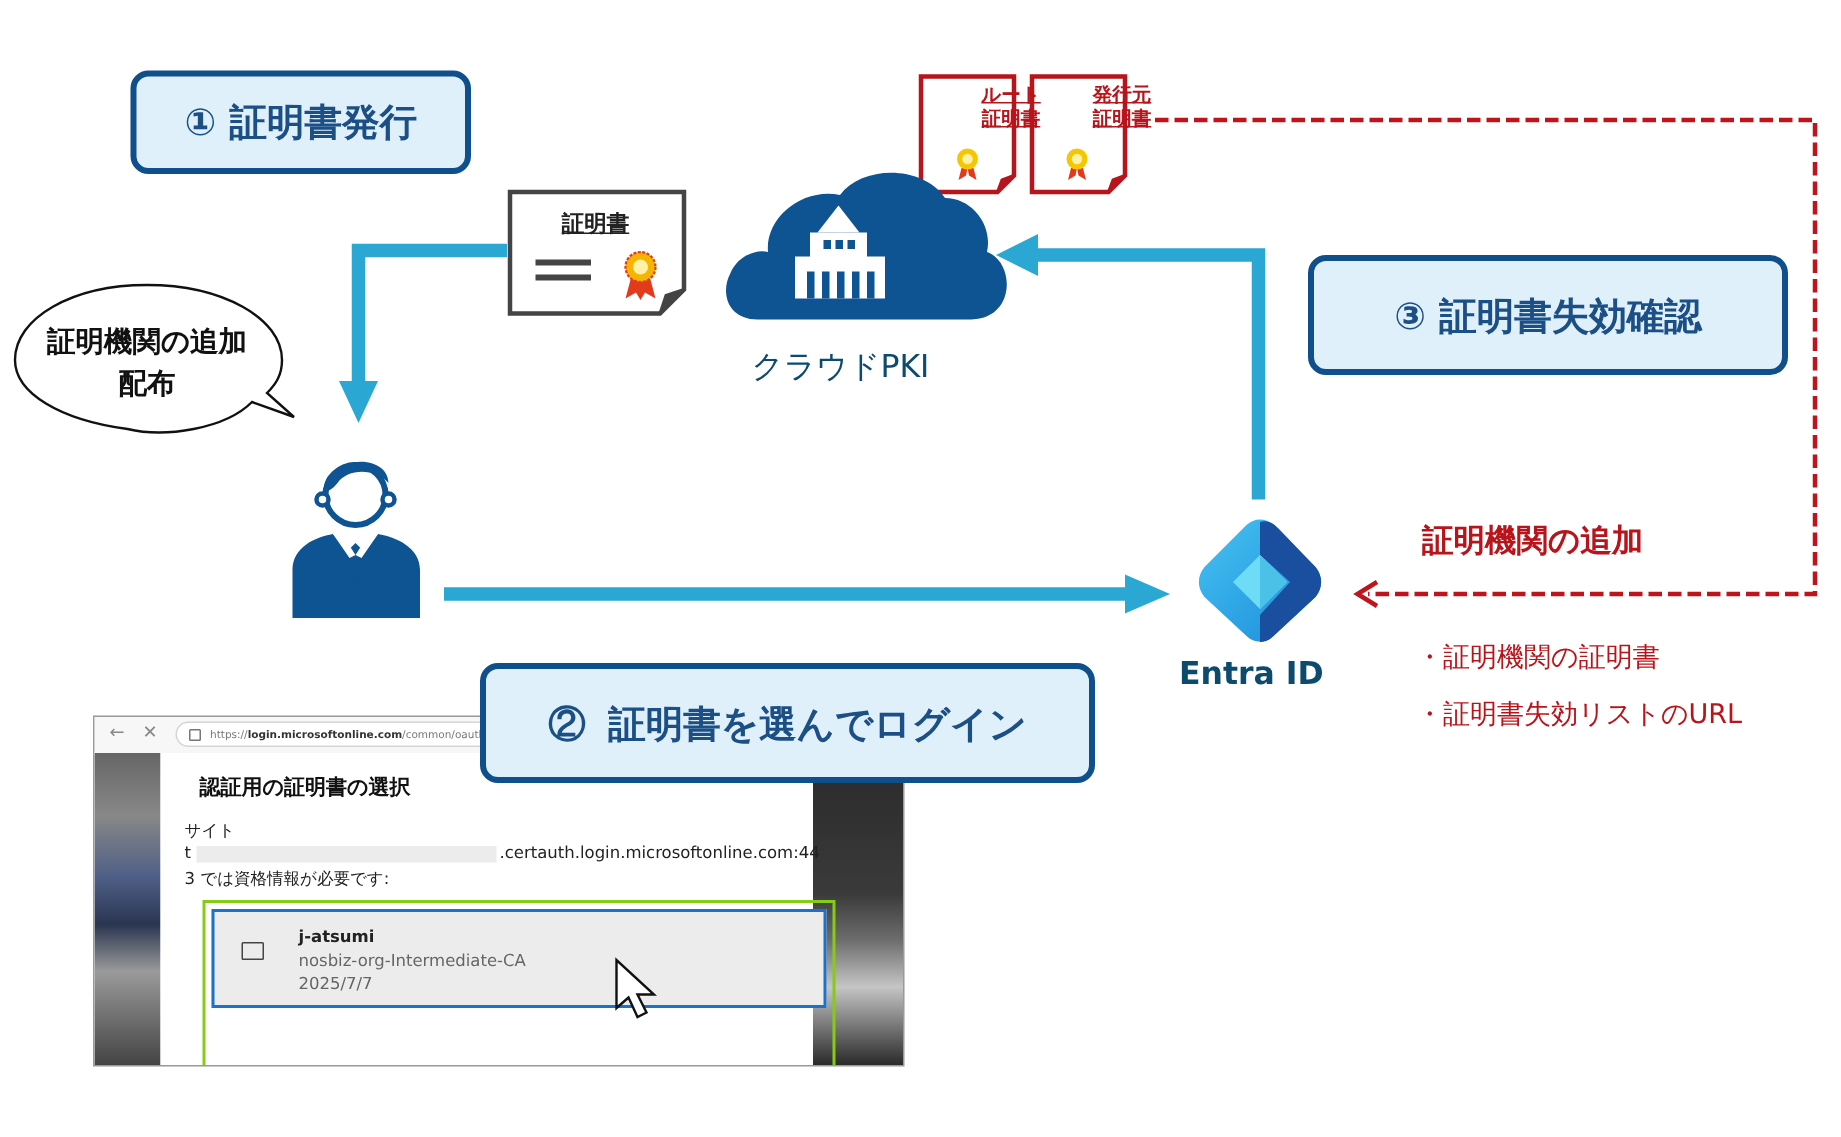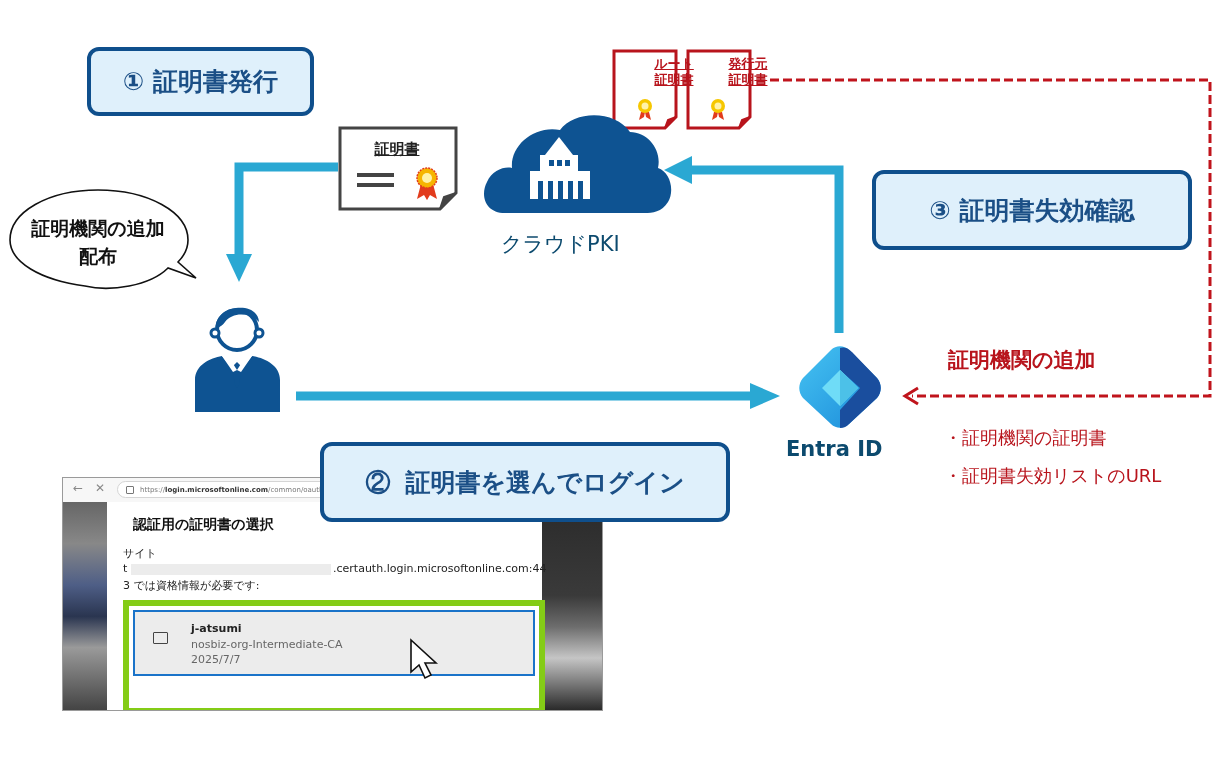--- a/index.html
+++ b/index.html
@@ -39,22 +39,22 @@
   #browser .lock { position: absolute; left: 8px; top: 4px; width: 6px; height: 6px;
                    border: 1px solid #777; border-radius: 1px; }
   #browser .bg-left { position: absolute; left: 0; top: 24px; width: 44px; bottom: 0;
                       background: linear-gradient(180deg,#666 0%, #888 20%, #4e5e86 40%, #2a3550 55%, #9a9a9a 70%, #444 100%); }
   #browser .bg-right { position: absolute; right: 0; top: 24px; width: 62px; bottom: 0;
                        background: linear-gradient(180deg,#2a2a2a 0%, #3a3a3a 45%, #6d6d6d 60%, #c5c5c5 75%, #2a2a2a 100%); }
   #dialog { position: absolute; left: 44px; top: 24px; width: 435px; bottom: 0; background: #fff; }
   #dialog .title { position: absolute; left: 16px; top: 14px; font-size: 14px; color: #111; font-weight: bold; padding-left: 10px; }
   #dialog .line { position: absolute; left: 16px; font-size: 11px; color: #222; white-space: nowrap; }
   #dialog .redact { position: absolute; left: 24px; top: 62px; width: 200px; height: 11px; background: #ececec; }
-  #dialog .list { position: absolute; left: 16px; top: 98px; width: 422px; bottom: -4px;
-                  border: 6px solid #84cc16; box-sizing: border-box; }
+  #dialog .list { position: absolute; left: 28px; top: 98px; width: 422px; bottom: -4px;
+                  border: 2px solid #84cc16; box-sizing: border-box; }
   #dialog .item { position: absolute; left: 4px; top: 4px; right: 4px; height: 66px;
                   background: #ececec; border: 2px solid #1a73c9; box-sizing: border-box; }
   #dialog .item .name { position: absolute; left: 56px; top: 10px; font-size: 11px; font-weight: bold; color: #222; }
   #dialog .item .issuer { position: absolute; left: 56px; top: 26px; font-size: 11px; color: #666; }
   #dialog .item .date { position: absolute; left: 56px; top: 41px; font-size: 11px; color: #666; }
   #dialog .item .cert-icon { position: absolute; left: 18px; top: 20px; width: 13px; height: 10px;
                              border: 1.5px solid #444; border-radius: 1px; }
 </style>
 </head>
 <body>

